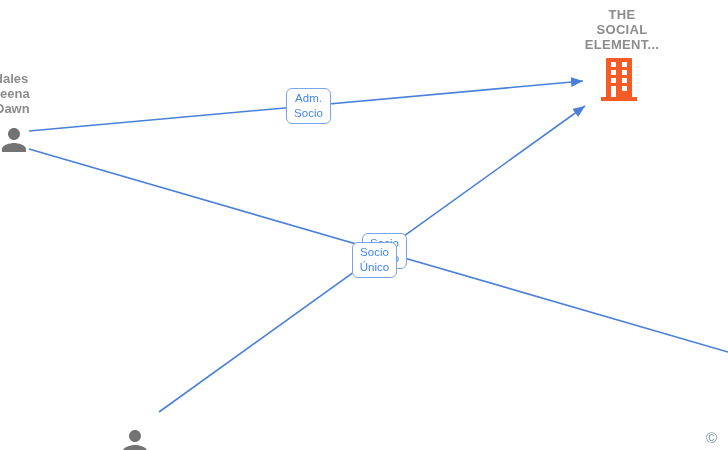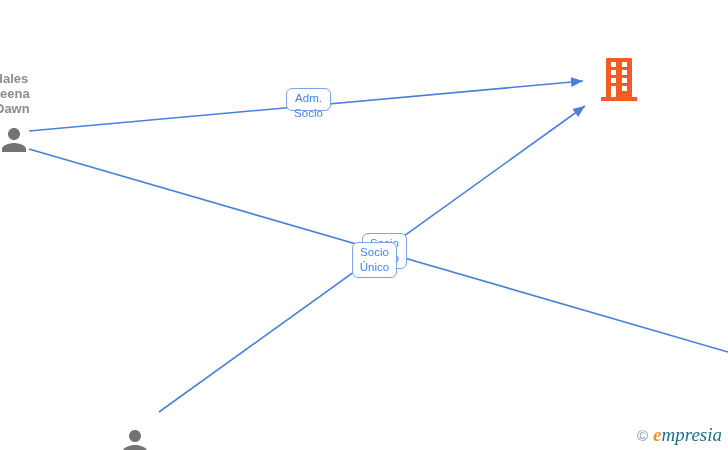--- a/index.html
+++ b/index.html
@@ -84,38 +84,38 @@
   <div class="node-label person-left-label" style="left:-5px; top:71px;"><span>dales</span><br><span>reena</span><br><span>Dawn</span></div>
 
   <svg class="node-icon" style="left:-4px; top:122px;" width="36" height="36" viewBox="0 0 24 24">
     <path fill="#737373" d="M12 12c2.21 0 4-1.79 4-4s-1.79-4-4-4-4 1.79-4 4 1.79 4 4 4zm0 2c-2.67 0-8 1.34-8 4v2h16v-2c0-2.66-5.33-4-8-4z"></path>
   </svg>
 
   <svg class="node-icon" style="left:117px; top:424px;" width="36" height="36" viewBox="0 0 24 24">
     <path fill="#737373" d="M12 12c2.21 0 4-1.79 4-4s-1.79-4-4-4-4 1.79-4 4 1.79 4 4 4zm0 2c-2.67 0-8 1.34-8 4v2h16v-2c0-2.66-5.33-4-8-4z"></path>
   </svg>
 
+  <div class="node-label company-label" style="left:572px; top:7px; width:100px;"><span>THE</span><br><span>SOCIAL</span><br><span>ELEMENT...</span></div>
 
   <svg class="node-icon" style="left:601px; top:58px;" width="36" height="44" viewBox="0 0 36 44">
     <rect x="5" y="0" width="26" height="40" fill="#f75b25" rx="1"></rect>
     <rect x="0" y="39" width="36" height="4" fill="#f75b25"></rect>
     <rect x="10" y="4" width="5" height="5" fill="#ffffff"></rect>
     <rect x="21" y="4" width="5" height="5" fill="#ffffff"></rect>
     <rect x="10" y="12" width="5" height="5" fill="#ffffff"></rect>
     <rect x="21" y="12" width="5" height="5" fill="#ffffff"></rect>
     <rect x="10" y="20" width="5" height="5" fill="#ffffff"></rect>
     <rect x="21" y="20" width="5" height="5" fill="#ffffff"></rect>
     <rect x="10" y="28" width="5" height="11" fill="#ffffff"></rect>
     <rect x="21" y="28" width="5" height="5" fill="#ffffff"></rect>
   </svg>
 
-  <div class="edge-label lbl-adm" style="left:286px; top:88px; width:45px; height:23px;"><span>Adm.</span><br><span>Socio</span></div>
+  <div class="edge-label lbl-adm" style="left:286px; top:88px; width:45px; height:36px;"><span>Adm.</span><br><span>Socio</span></div>
 
   <div class="edge-label lbl-back" style="left:362px; top:233px; width:45px; height:36px;"><span>Socio</span><br><span>Único</span></div>
 
   <div class="edge-label lbl-front" style="left:352px; top:242px; width:45px; height:36px;"><span>Socio</span><br><span>Único</span></div>
 
   <div id="footer-logo">
     <span class="copyright-sym">©</span>
-    <span class="brand"><span class="brand-e">e</span><span class="brand-rest">mpresia</span></span>
   </div>
 
 </div>
 
 </body></html>

